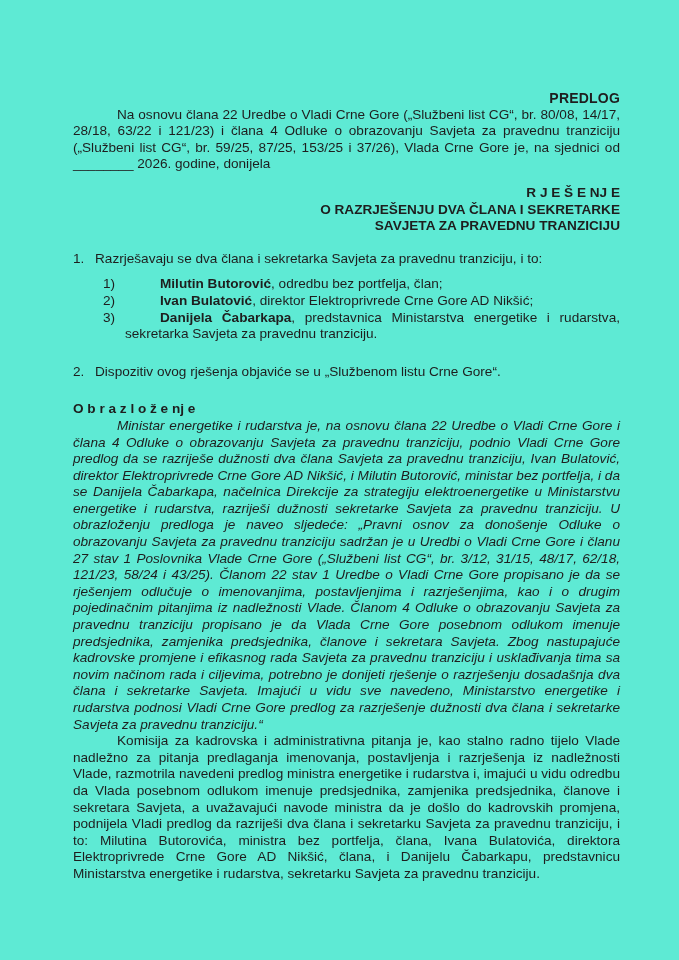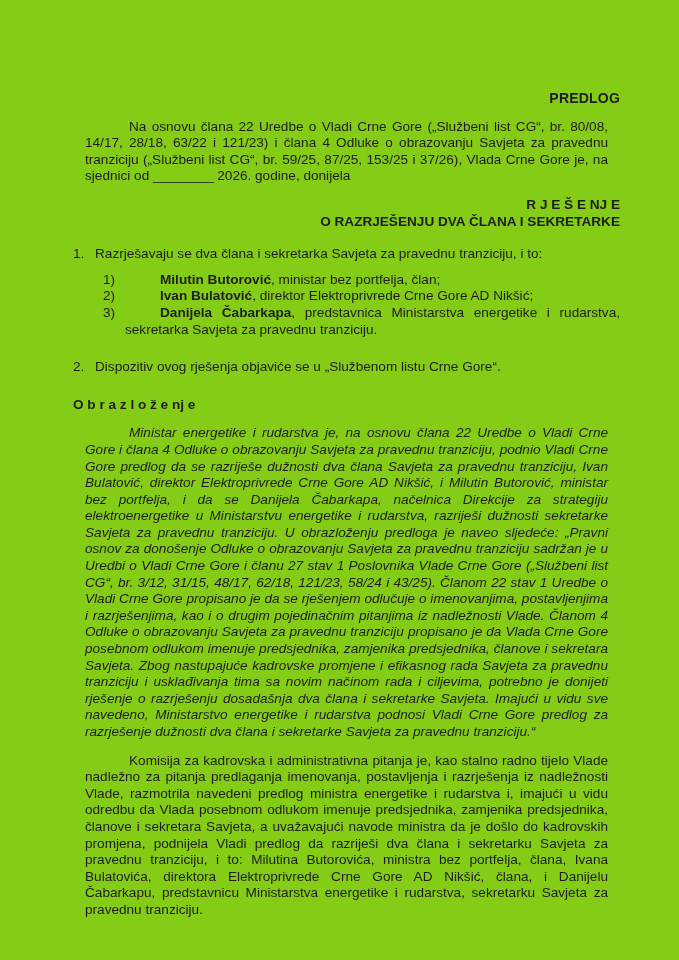--- a/index.html
+++ b/index.html
@@ -5,37 +5,37 @@
   html, body {
     margin: 0;
     padding: 0;
     background: #e9e9e9;
   }
   .page {
     position: relative;
     width: 679px;
     height: 960px;
     margin: 0 auto;
-    background: #84cc16;
+    background: #5eead4;
     font-family: "Liberation Sans", sans-serif;
     font-size: 13.6px;
     line-height: 16.6px;
     color: #1e1e1e;
     overflow: hidden;
     box-sizing: border-box;
     padding: 90px 59px 0 73px;
   }
   .doc-tag {
     text-align: right;
     font-weight: bold;
     font-size: 14px;
     letter-spacing: 0.2px;
   }
   p.body-par {
-    margin: 12px;
+    margin: 0;
     text-align: justify;
     text-indent: 44px;
   }
   .intro {
     margin-top: 16px;
   }
   .title-block {
     margin-top: 12px;
     text-align: right;
     font-weight: bold;
@@ -85,31 +85,32 @@
 
 <div class="page">
 
   <div class="doc-tag">PREDLOG</div>
 
   <p class="body-par intro">Na osnovu člana 22 Uredbe o Vladi Crne Gore („Službeni list CG“, br. 80/08, 14/17, 28/18, 63/22 i 121/23) i člana 4 Odluke o obrazovanju Savjeta za pravednu tranziciju („Službeni list CG“, br. 59/25, 87/25, 153/25 i 37/26), Vlada Crne Gore je, na sjednici od ________ 2026. godine, donijela</p>
 
   <div class="title-block">
     <div class="title-line">R J E Š E NJ E</div>
     <div class="title-line">O RAZRJEŠENJU DVA ČLANA I SEKRETARKE</div>
+    <div class="title-line">SAVJETA ZA PRAVEDNU TRANZICIJU</div>
   </div>
 
   <div class="num-item item-1">
     <span class="num">1.</span>
     <span class="txt">Razrješavaju se dva člana i sekretarka Savjeta za pravednu tranziciju, i to:</span>
   </div>
 
   <div class="sub-list">
     <div class="sub-item">
       <span class="num">1)</span>
-      <span class="txt"><b>Milutin Butorović</b><span>, ministar bez portfelja, član;</span></span>
+      <span class="txt"><b>Milutin Butorović</b><span>, odredbu bez portfelja, član;</span></span>
     </div>
     <div class="sub-item">
       <span class="num">2)</span>
       <span class="txt"><b>Ivan Bulatović</b><span>, direktor Elektroprivrede Crne Gore AD Nikšić;</span></span>
     </div>
     <div class="sub-item">
       <span class="num">3)</span>
       <span class="txt"><b>Danijela Čabarkapa</b><span>, predstavnica Ministarstva energetike i rudarstva, sekretarka Savjeta za pravednu tranziciju.</span></span>
     </div>
   </div>

